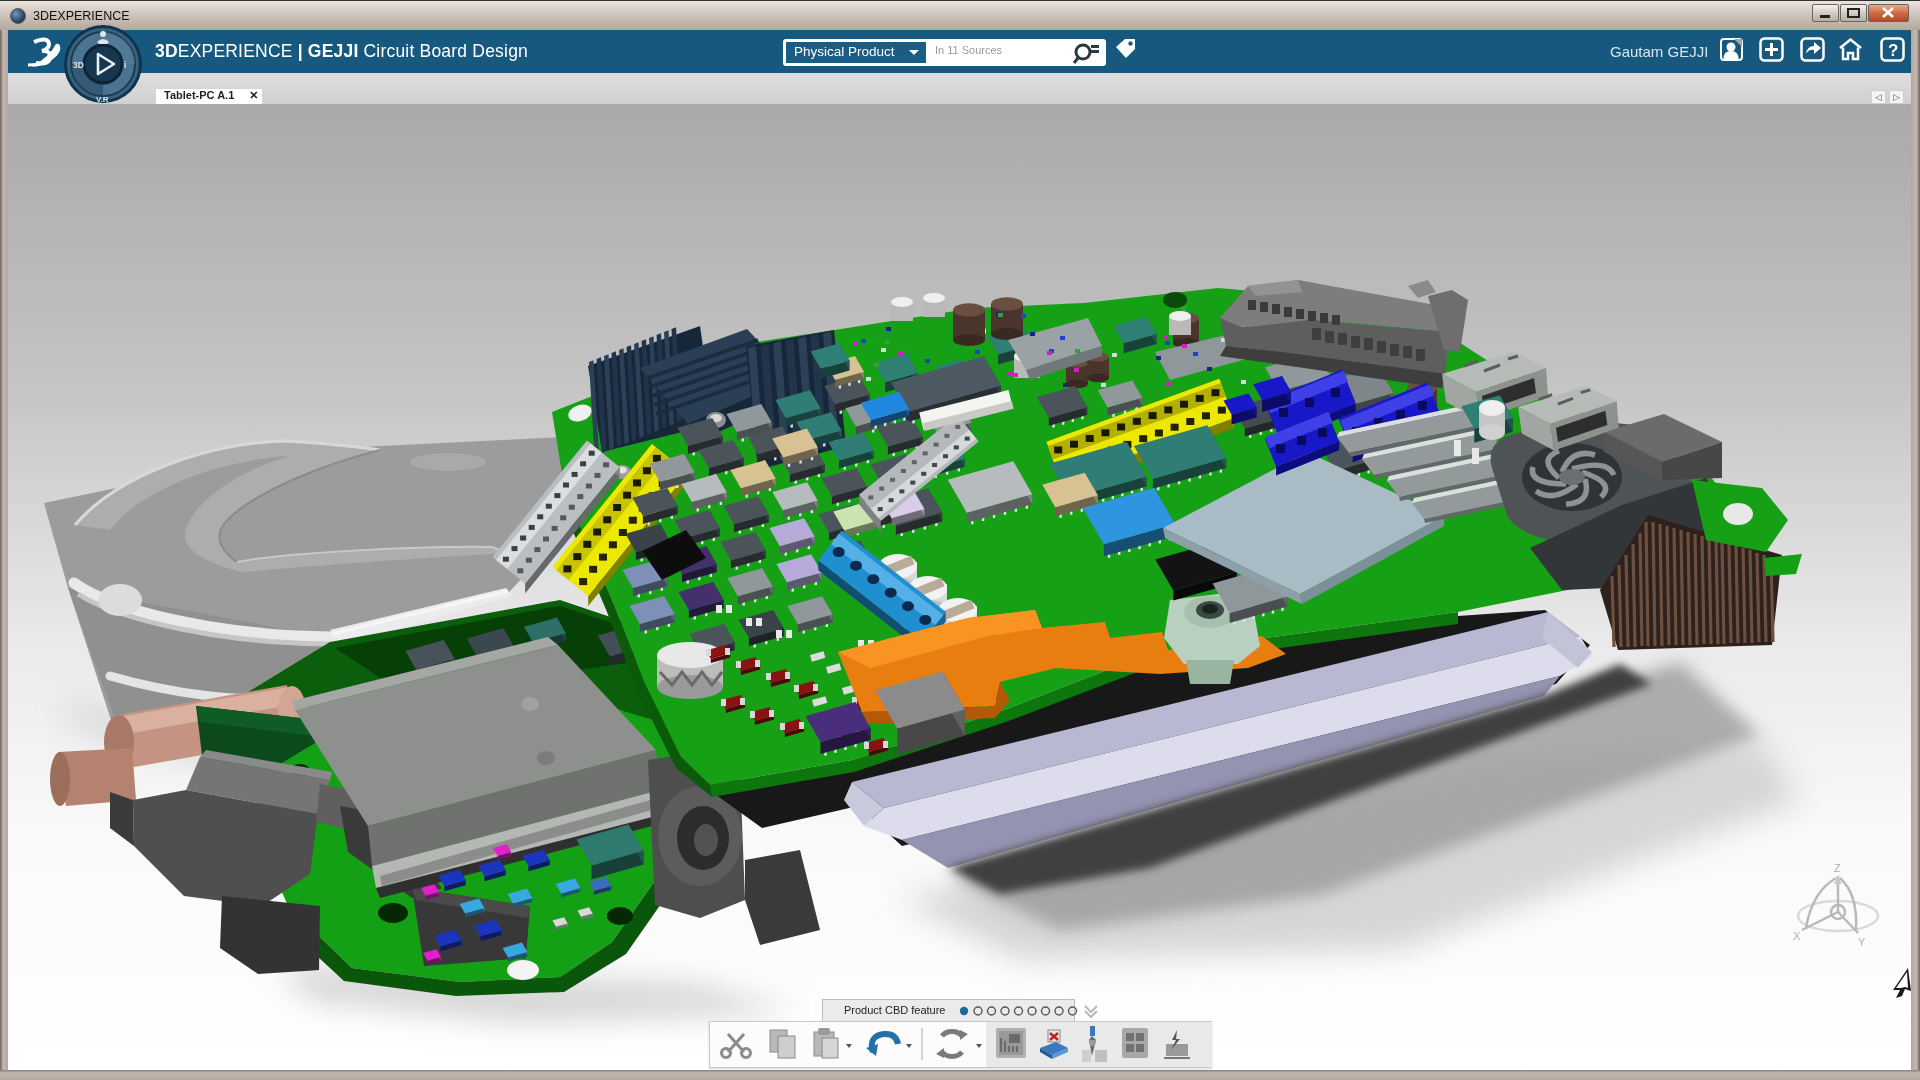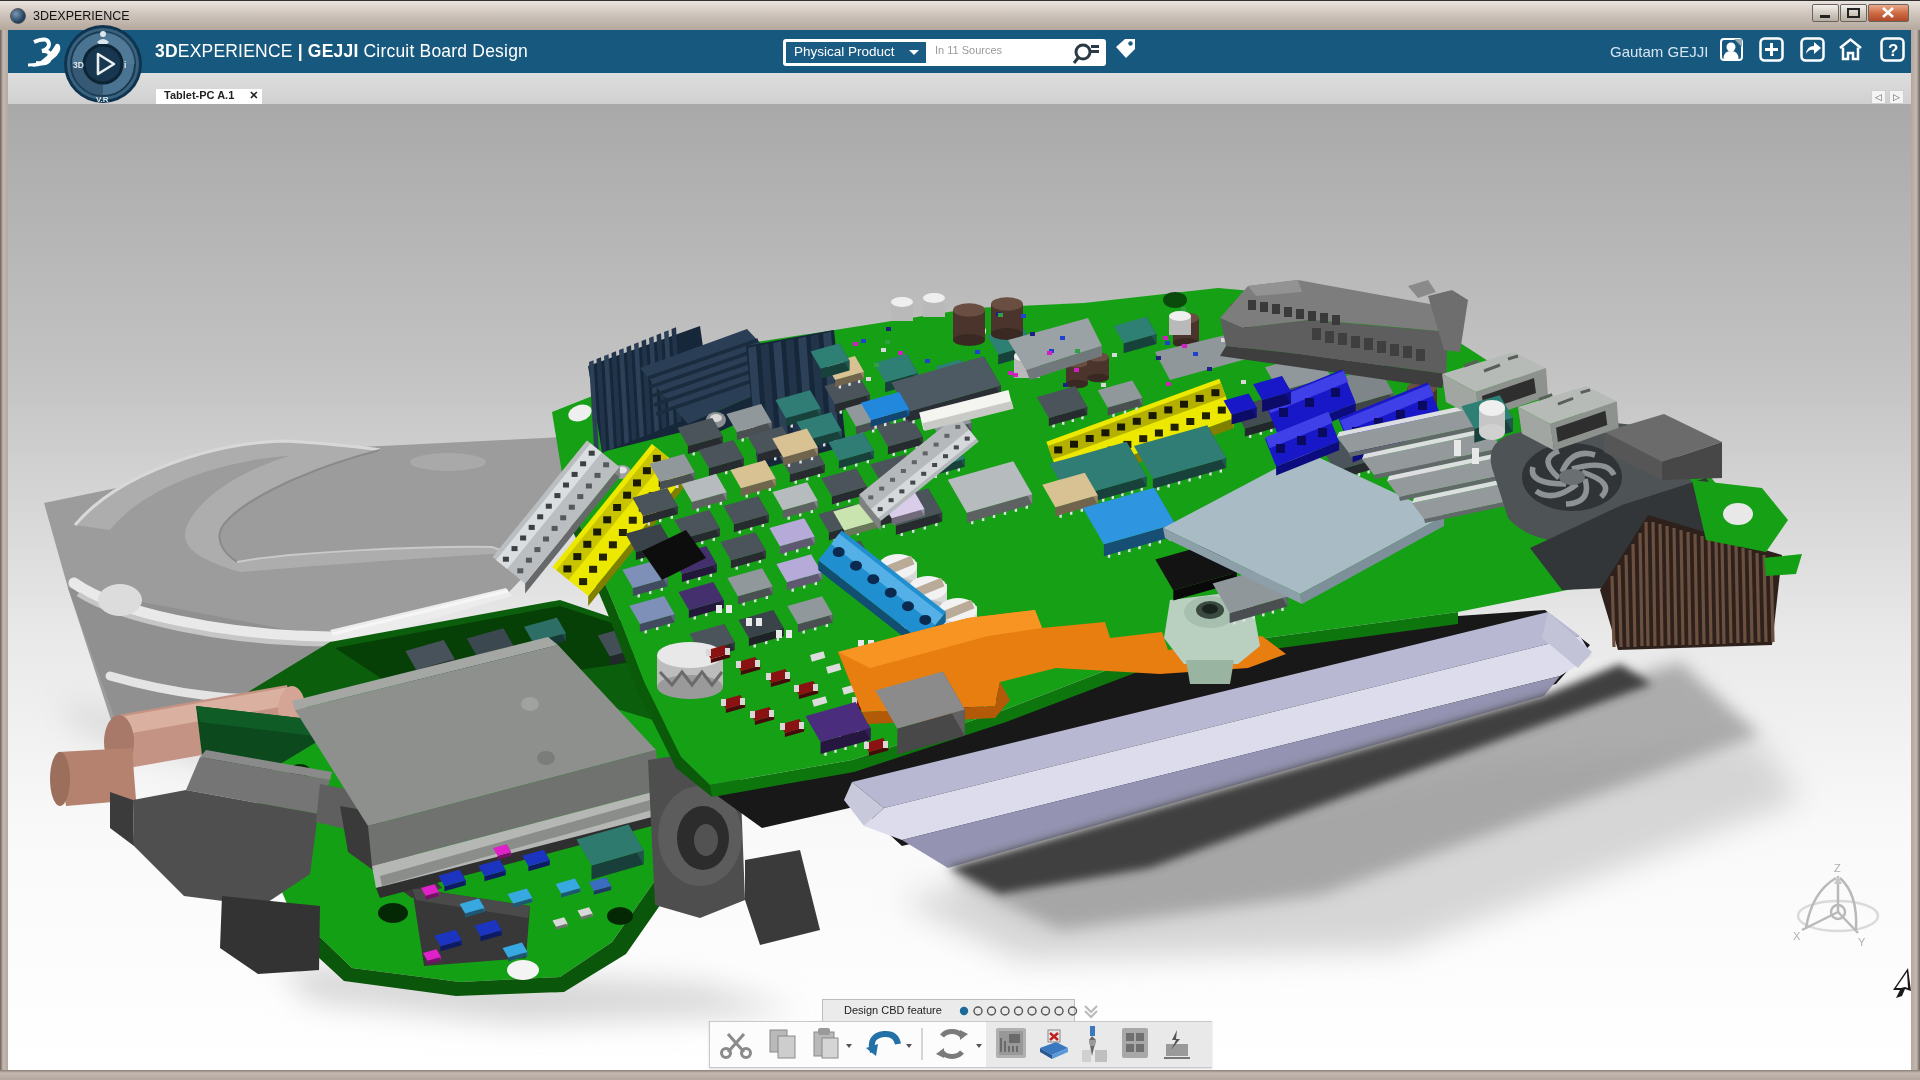--- a/index.html
+++ b/index.html
@@ -1192,21 +1192,21 @@
         <text x="1858" y="946">Y</text>
       </g>
 <path d="M 1838 876 l -4 8 l 8 0 Z" fill="#c8c8c8"></path>
 <path d="M 1908 968 L 1893 990 L 1900 990 L 1896 998 L 1902 996 L 1905 989 L 1911 991 Z" fill="#1a1a1a"></path>
 <path d="M 1907 972 L 1896 988 L 1901 988 L 1905 987 L 1908 988 Z" fill="#ffffff"></path>
   </svg>
 </div>
 <div class="navbtn" style="left:1871px">◁</div>
 <div class="navbtn" style="left:1889px">▷</div>
 <div class="createbar">
-  <span style="position:absolute;left:21px;top:4px">Design CBD feature</span>
+  <span style="position:absolute;left:21px;top:4px">Product CBD feature</span>
   <svg width="130" height="20" style="position:absolute;left:134px;top:1px">
     <circle cx="7" cy="10" r="4.2" fill="#1a6a9a"></circle>
     <circle cx="21" cy="10" r="4" fill="none" stroke="#555" stroke-width="1.4"></circle>
     <circle cx="34.5" cy="10" r="4" fill="none" stroke="#555" stroke-width="1.4"></circle>
     <circle cx="48" cy="10" r="4" fill="none" stroke="#555" stroke-width="1.4"></circle>
     <circle cx="61.5" cy="10" r="4" fill="none" stroke="#555" stroke-width="1.4"></circle>
     <circle cx="75" cy="10" r="4" fill="none" stroke="#555" stroke-width="1.4"></circle>
     <circle cx="88.5" cy="10" r="4" fill="none" stroke="#555" stroke-width="1.4"></circle>
     <circle cx="102" cy="10" r="4" fill="none" stroke="#555" stroke-width="1.4"></circle>
     <circle cx="115.5" cy="10" r="4" fill="none" stroke="#555" stroke-width="1.4"></circle>

